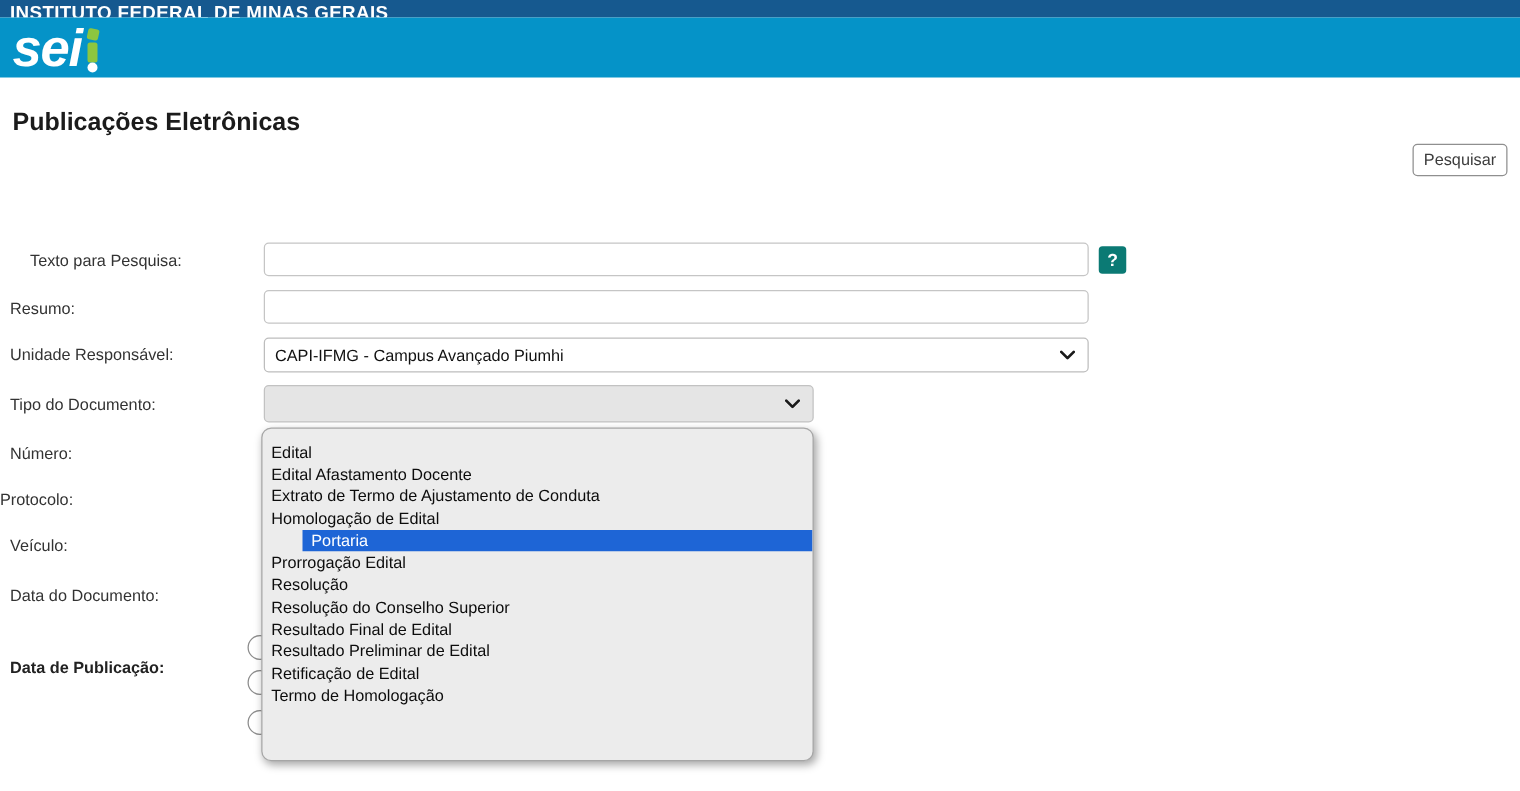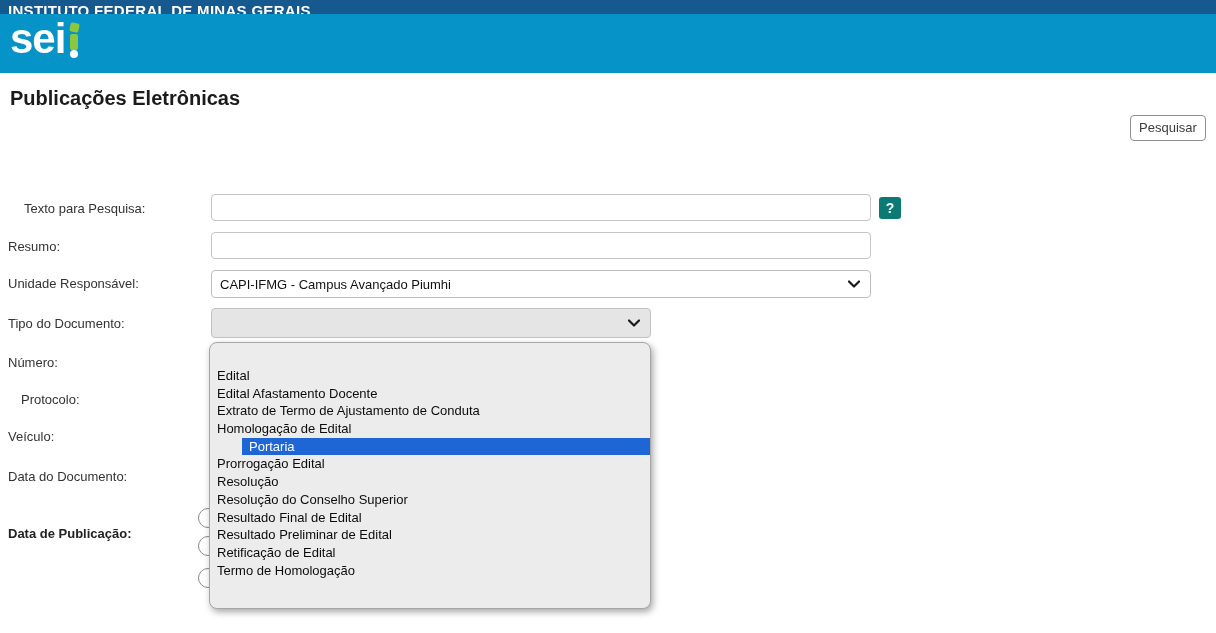--- a/index.html
+++ b/index.html
@@ -12,22 +12,22 @@
   * { margin:0; padding:0; box-sizing:border-box; }
   html,body { width:1216px; height:633px; background:#ffffff; overflow:hidden;
               font-family:"Liberation Sans", sans-serif; }
   .abs { position:absolute; }
 
   
   .topbar { left:0; top:0; width:1216px; height:14px;
             background:var(--topbar-bg,#16598f); }
   .topbar-text { position:absolute; left:8px; top:2px; color:#ffffff;
                  font-size:15px; font-weight:600; letter-spacing:.3px; white-space:nowrap; }
-  .mainbar { left:0; top:14px; width:1216px; height:59px;
-             background:var(--mainbar-bg,#0593c8); }
+  .mainbar { left:0; top:14px; width:1216px; height:48px;
+             background:var(--mainbar-bg,#0593c8);font-style:italic; }
   .logo { position:absolute; left:10px; top:3px; color:#ffffff;
           font-size:42px; font-weight:bold; letter-spacing:-1px; line-height:44px; }
   .bang { position:relative; display:inline-block; width:13px; height:38px; vertical-align:-6px; margin-left:2px; }
   .bang-top { position:absolute; left:3px; top:2px; width:9px; height:9px;
               background:var(--logo-green,#8dc63f); border-radius:2px; transform:rotate(12deg); }
   .bang-bar { position:absolute; left:3px; top:13px; width:8px; height:16px;
               background:var(--logo-green,#8dc63f); border-radius:2px; }
   .bang-dot { position:absolute; left:3px; bottom:1px; width:8px; height:8px;
               background:#ffffff; border-radius:50%; }
 
@@ -55,21 +55,21 @@
               color:#ffffff; font-size:14px; font-weight:bold; text-align:center;
               line-height:22px; cursor:pointer; font-family:"Liberation Sans", sans-serif; }
 
   
   .radio-sliver { width:20px; height:20px; border:1px solid #8b8b8b; border-radius:50%;
                   background:#ffffff; z-index:1; }
 
   
   .dropdown { left:209px; top:342px; width:442px; height:267px; z-index:5;
               background:#ececec; border:1px solid #a6a6a6; border-radius:8px;
-              box-shadow:2px 3px 7px rgba(0,0,0,0.35); padding-top:24px; overflow:hidden; }
+              box-shadow:2px 3px 7px rgba(0,0,0,0.35); padding-top:10px; overflow:hidden; }
   .dd-option { height:17.7px; line-height:17.7px; font-size:13px; color:#0c0c0c;
                padding-left:7px; white-space:nowrap; cursor:default; }
   .dd-option.selected { background:var(--option-highlight,#1e65d6); color:#ffffff;margin-left:32px; }
 </style>
 </head>
 <body>
 
 <div class="abs topbar">
   <span class="topbar-text">INSTITUTO FEDERAL DE MINAS GERAIS</span>
 </div>
@@ -82,21 +82,21 @@
 
 <div class="abs page-title">Publicações Eletrônicas</div>
 
 <button class="abs btn-search">Pesquisar</button>
 
 <span class="abs flabel" style="left:8px; top:201px;margin-left:16px;">Texto para Pesquisa:</span>
 <span class="abs flabel" style="left:8px; top:239px;">Resumo:</span>
 <span class="abs flabel" style="left:8px; top:276px;">Unidade Responsável:</span>
 <span class="abs flabel" style="left:8px; top:316px;">Tipo do Documento:</span>
 <span class="abs flabel" style="left:8px; top:355px;">Número:</span>
-<span class="abs flabel" style="left:21px; top:392px;">Protocolo:</span>
+<span class="abs flabel" style="left:0; top:392px;">Protocolo:</span>
 <span class="abs flabel" style="left:8px; top:429px;">Veículo:</span>
 <span class="abs flabel" style="left:8px; top:469px;">Data do Documento:</span>
 <span class="abs flabel bold" style="left:8px; top:526px;">Data de Publicação:</span>
 
 <input class="abs tinput" style="left: 211px; top: 194px; width: 660px;" value="">
 
 <button class="abs help-btn">?</button>
 
 <input class="abs tinput" style="left: 211px; top: 232px; width: 660px;" value="">
 

